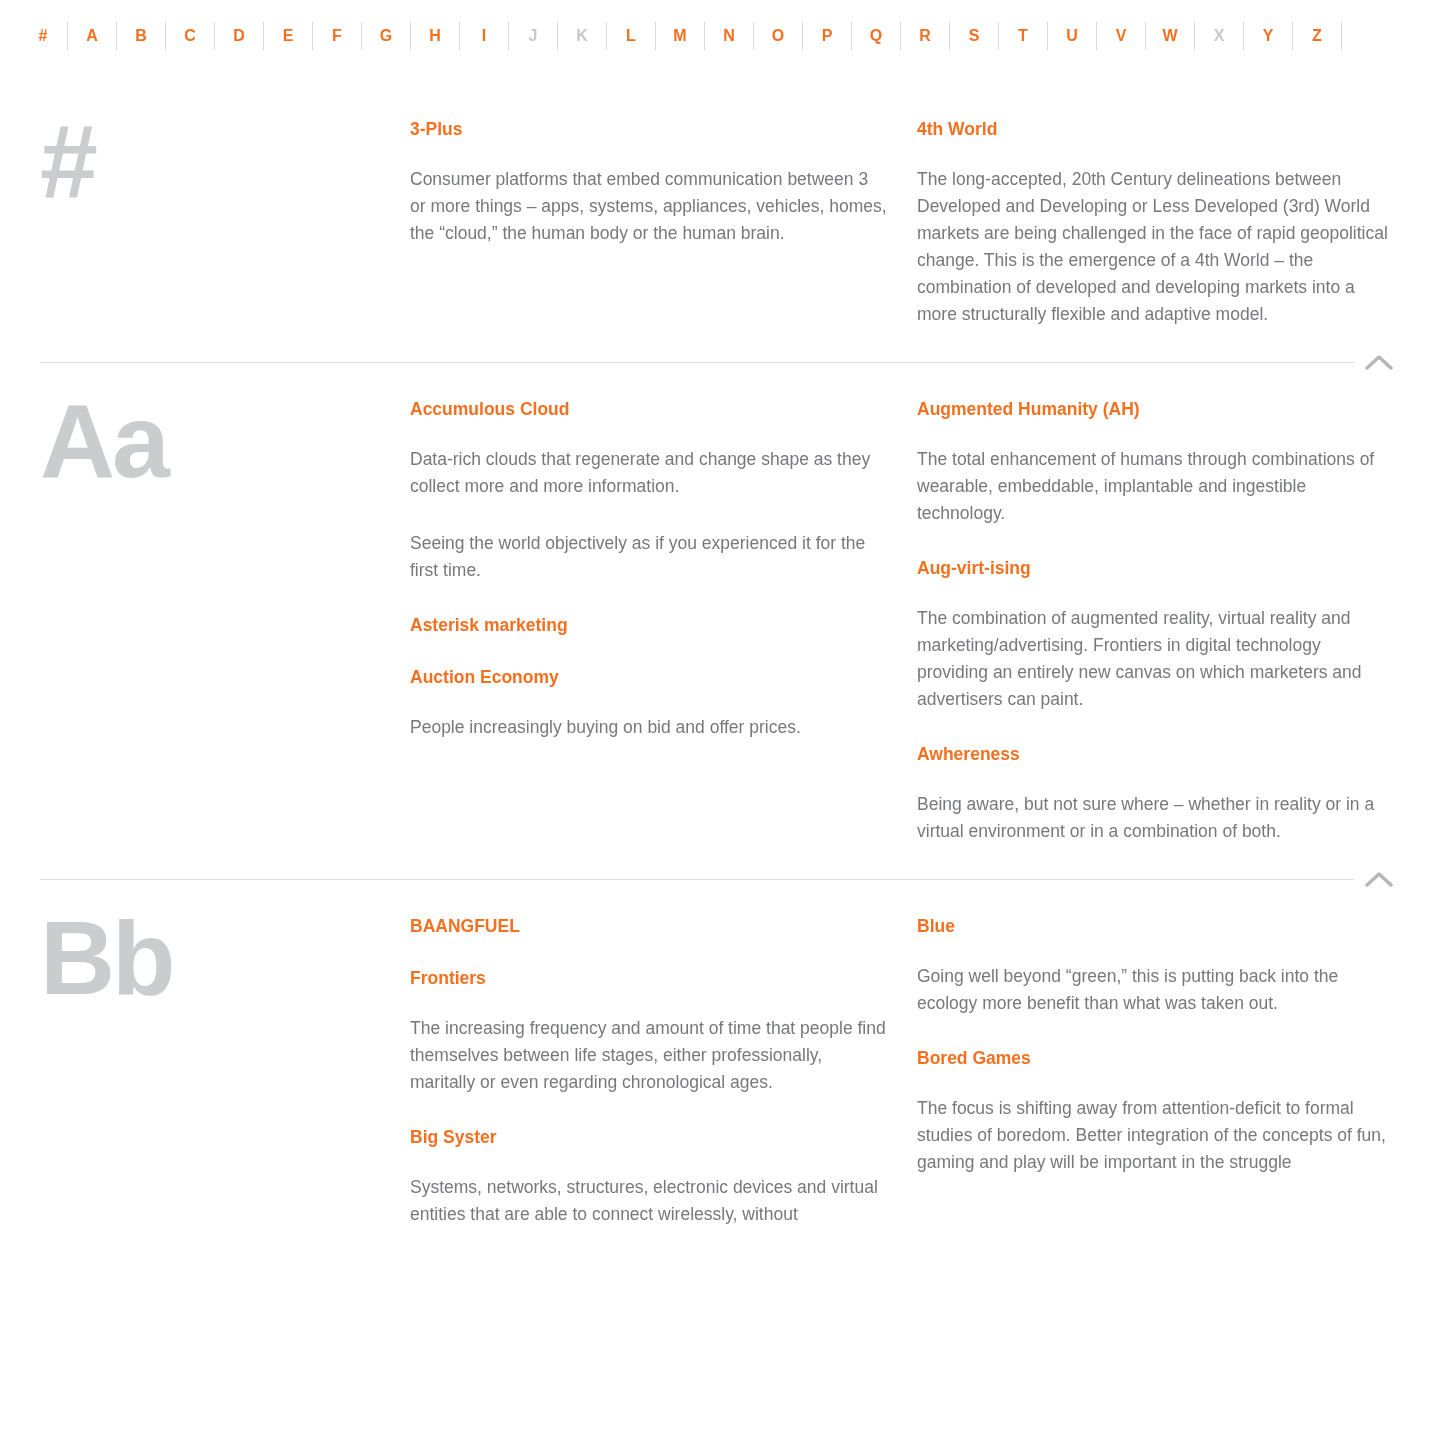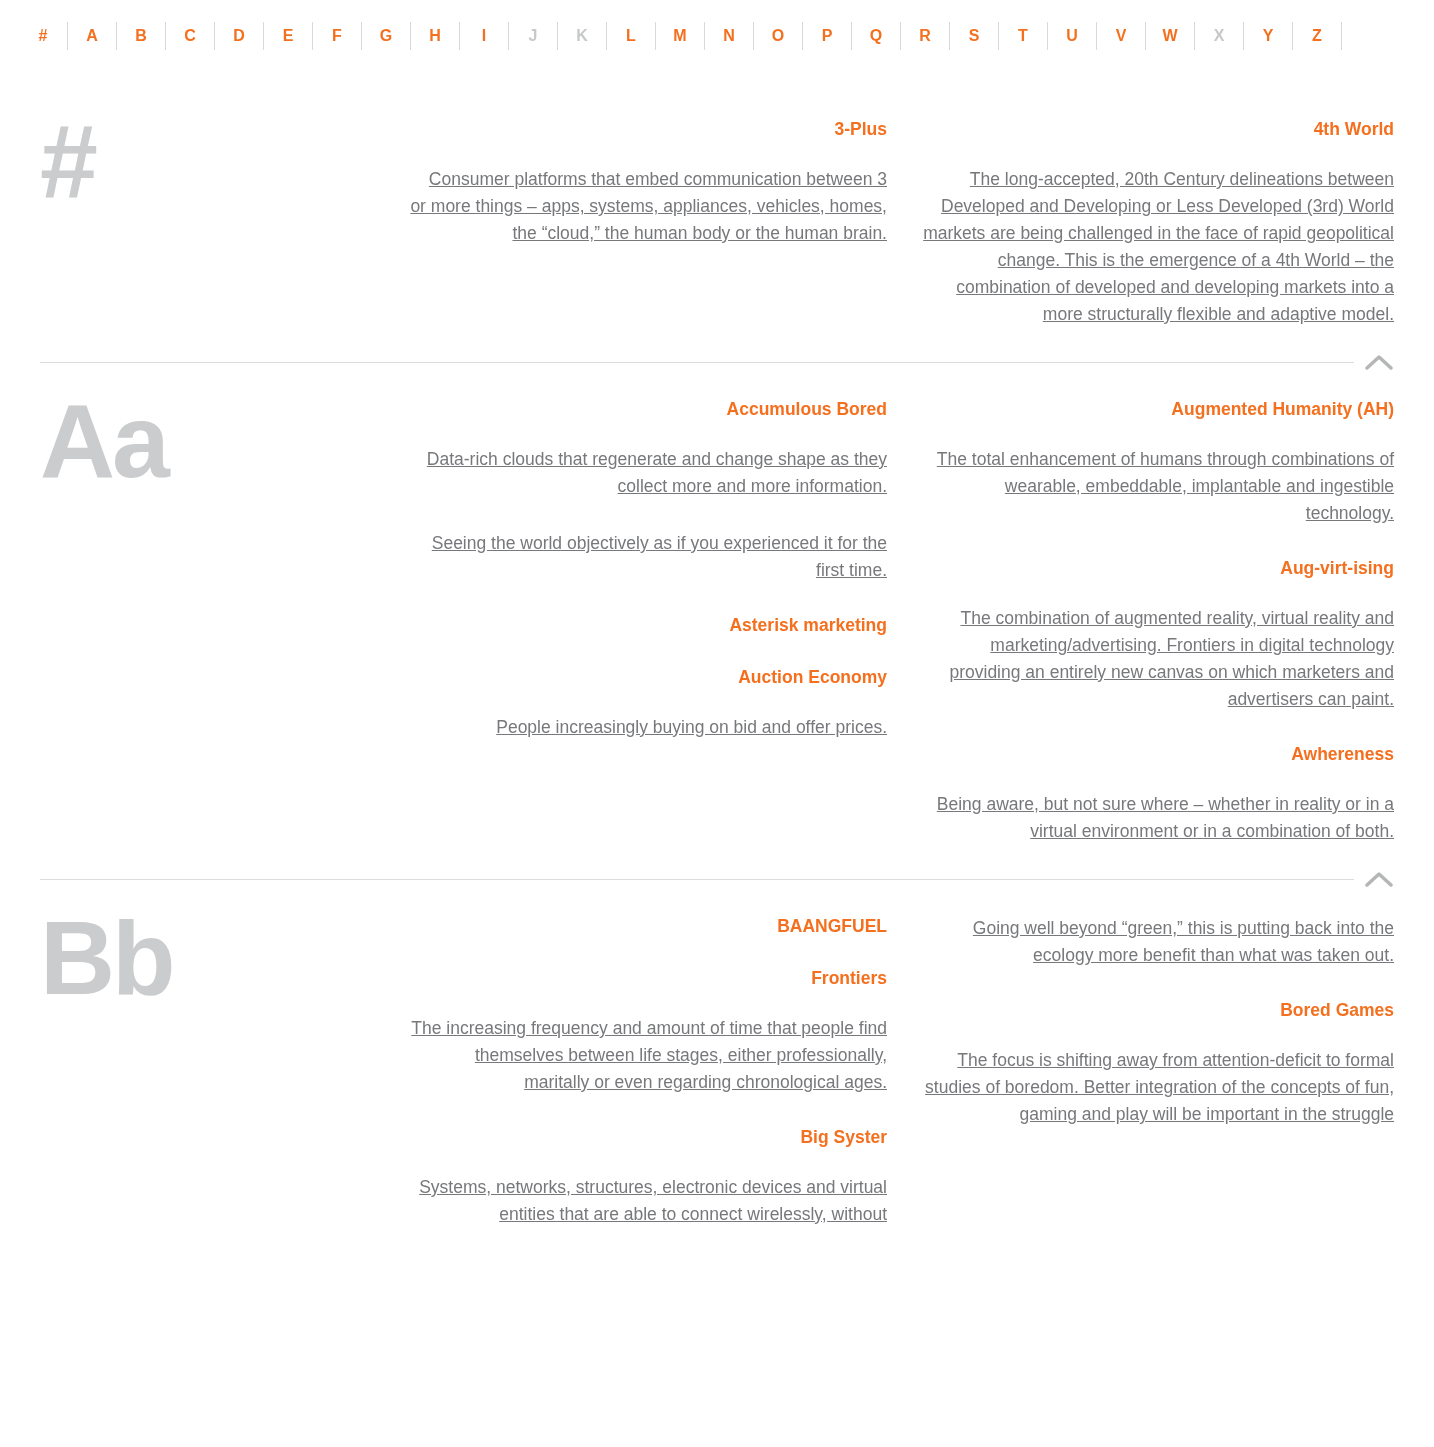--- a/index.html
+++ b/index.html
@@ -39,30 +39,29 @@
     display:grid;
     grid-template-columns:340px 1fr 1fr;
     column-gap:30px;
     align-items:start;
   }
   .section-letter{
     font-size:104px;font-weight:700;line-height:0.80;
     color:var(--letter-gray);letter-spacing:-3px;
     padding-top:2px;user-select:none;
   }
-  .entry{margin-bottom:30px;text-align:right;}
+  .entry{margin-bottom:30px;}
   .entry:last-child{margin-bottom:0;}
   .entry-title{
     margin:0 0 26px 0;font-size:17.5px;line-height:22px;
     font-weight:700;color:var(--accent);cursor:pointer;
   }
   .entry-body{
     margin:0;font-size:17.5px;line-height:27px;
     color:var(--body-text);
-    text-decoration:underline;
   }
 
   
   .section-divider{
     display:flex;align-items:center;height:16px;
     margin:26px 0 28px 0;
   }
   .divider-line{flex:1;height:1px;background:var(--divider);margin-right:10px;}
   .to-top{
     color:var(--chevron);display:flex;align-items:center;
@@ -123,21 +122,21 @@
         <a class="to-top">
           <svg width="30" height="16" viewBox="0 0 30 16">
             <polyline points="3,14 15,3 27,14" fill="none" stroke="currentColor" stroke-width="3.5" stroke-linecap="round" stroke-linejoin="round"></polyline>
           </svg>
         </a>
       </div>
       <section class="glossary-section">
         <div class="section-letter">Aa</div>
         <div class="entry-col">
           <div class="entry">
-            <h3 class="entry-title">Accumulous Bored</h3>
+            <h3 class="entry-title">Accumulous Cloud</h3>
             <p class="entry-body">Data-rich clouds that regenerate and change shape as they collect more and more information.</p>
           </div>
           <div class="entry">
             <p class="entry-body">Seeing the world objectively as if you experienced it for the first time.</p>
           </div>
           <div class="entry">
             <h3 class="entry-title">Asterisk marketing</h3>
           </div>
           <div class="entry">
             <h3 class="entry-title">Auction Economy</h3>
@@ -177,20 +176,21 @@
             <h3 class="entry-title">Frontiers</h3>
             <p class="entry-body">The increasing frequency and amount of time that people find themselves between life stages, either professionally, maritally or even regarding chronological ages.</p>
           </div>
           <div class="entry">
             <h3 class="entry-title">Big Syster</h3>
             <p class="entry-body">Systems, networks, structures, electronic devices and virtual entities that are able to connect wirelessly, without</p>
           </div>
         </div>
         <div class="entry-col">
           <div class="entry">
+            <h3 class="entry-title">Blue</h3>
             <p class="entry-body">Going well beyond “green,” this is putting back into the ecology more benefit than what was taken out.</p>
           </div>
           <div class="entry">
             <h3 class="entry-title">Bored Games</h3>
             <p class="entry-body">The focus is shifting away from attention-deficit to formal studies of boredom. Better integration of the concepts of fun, gaming and play will be important in the struggle</p>
           </div>
         </div>
       </section>
     </main>
 </div>

